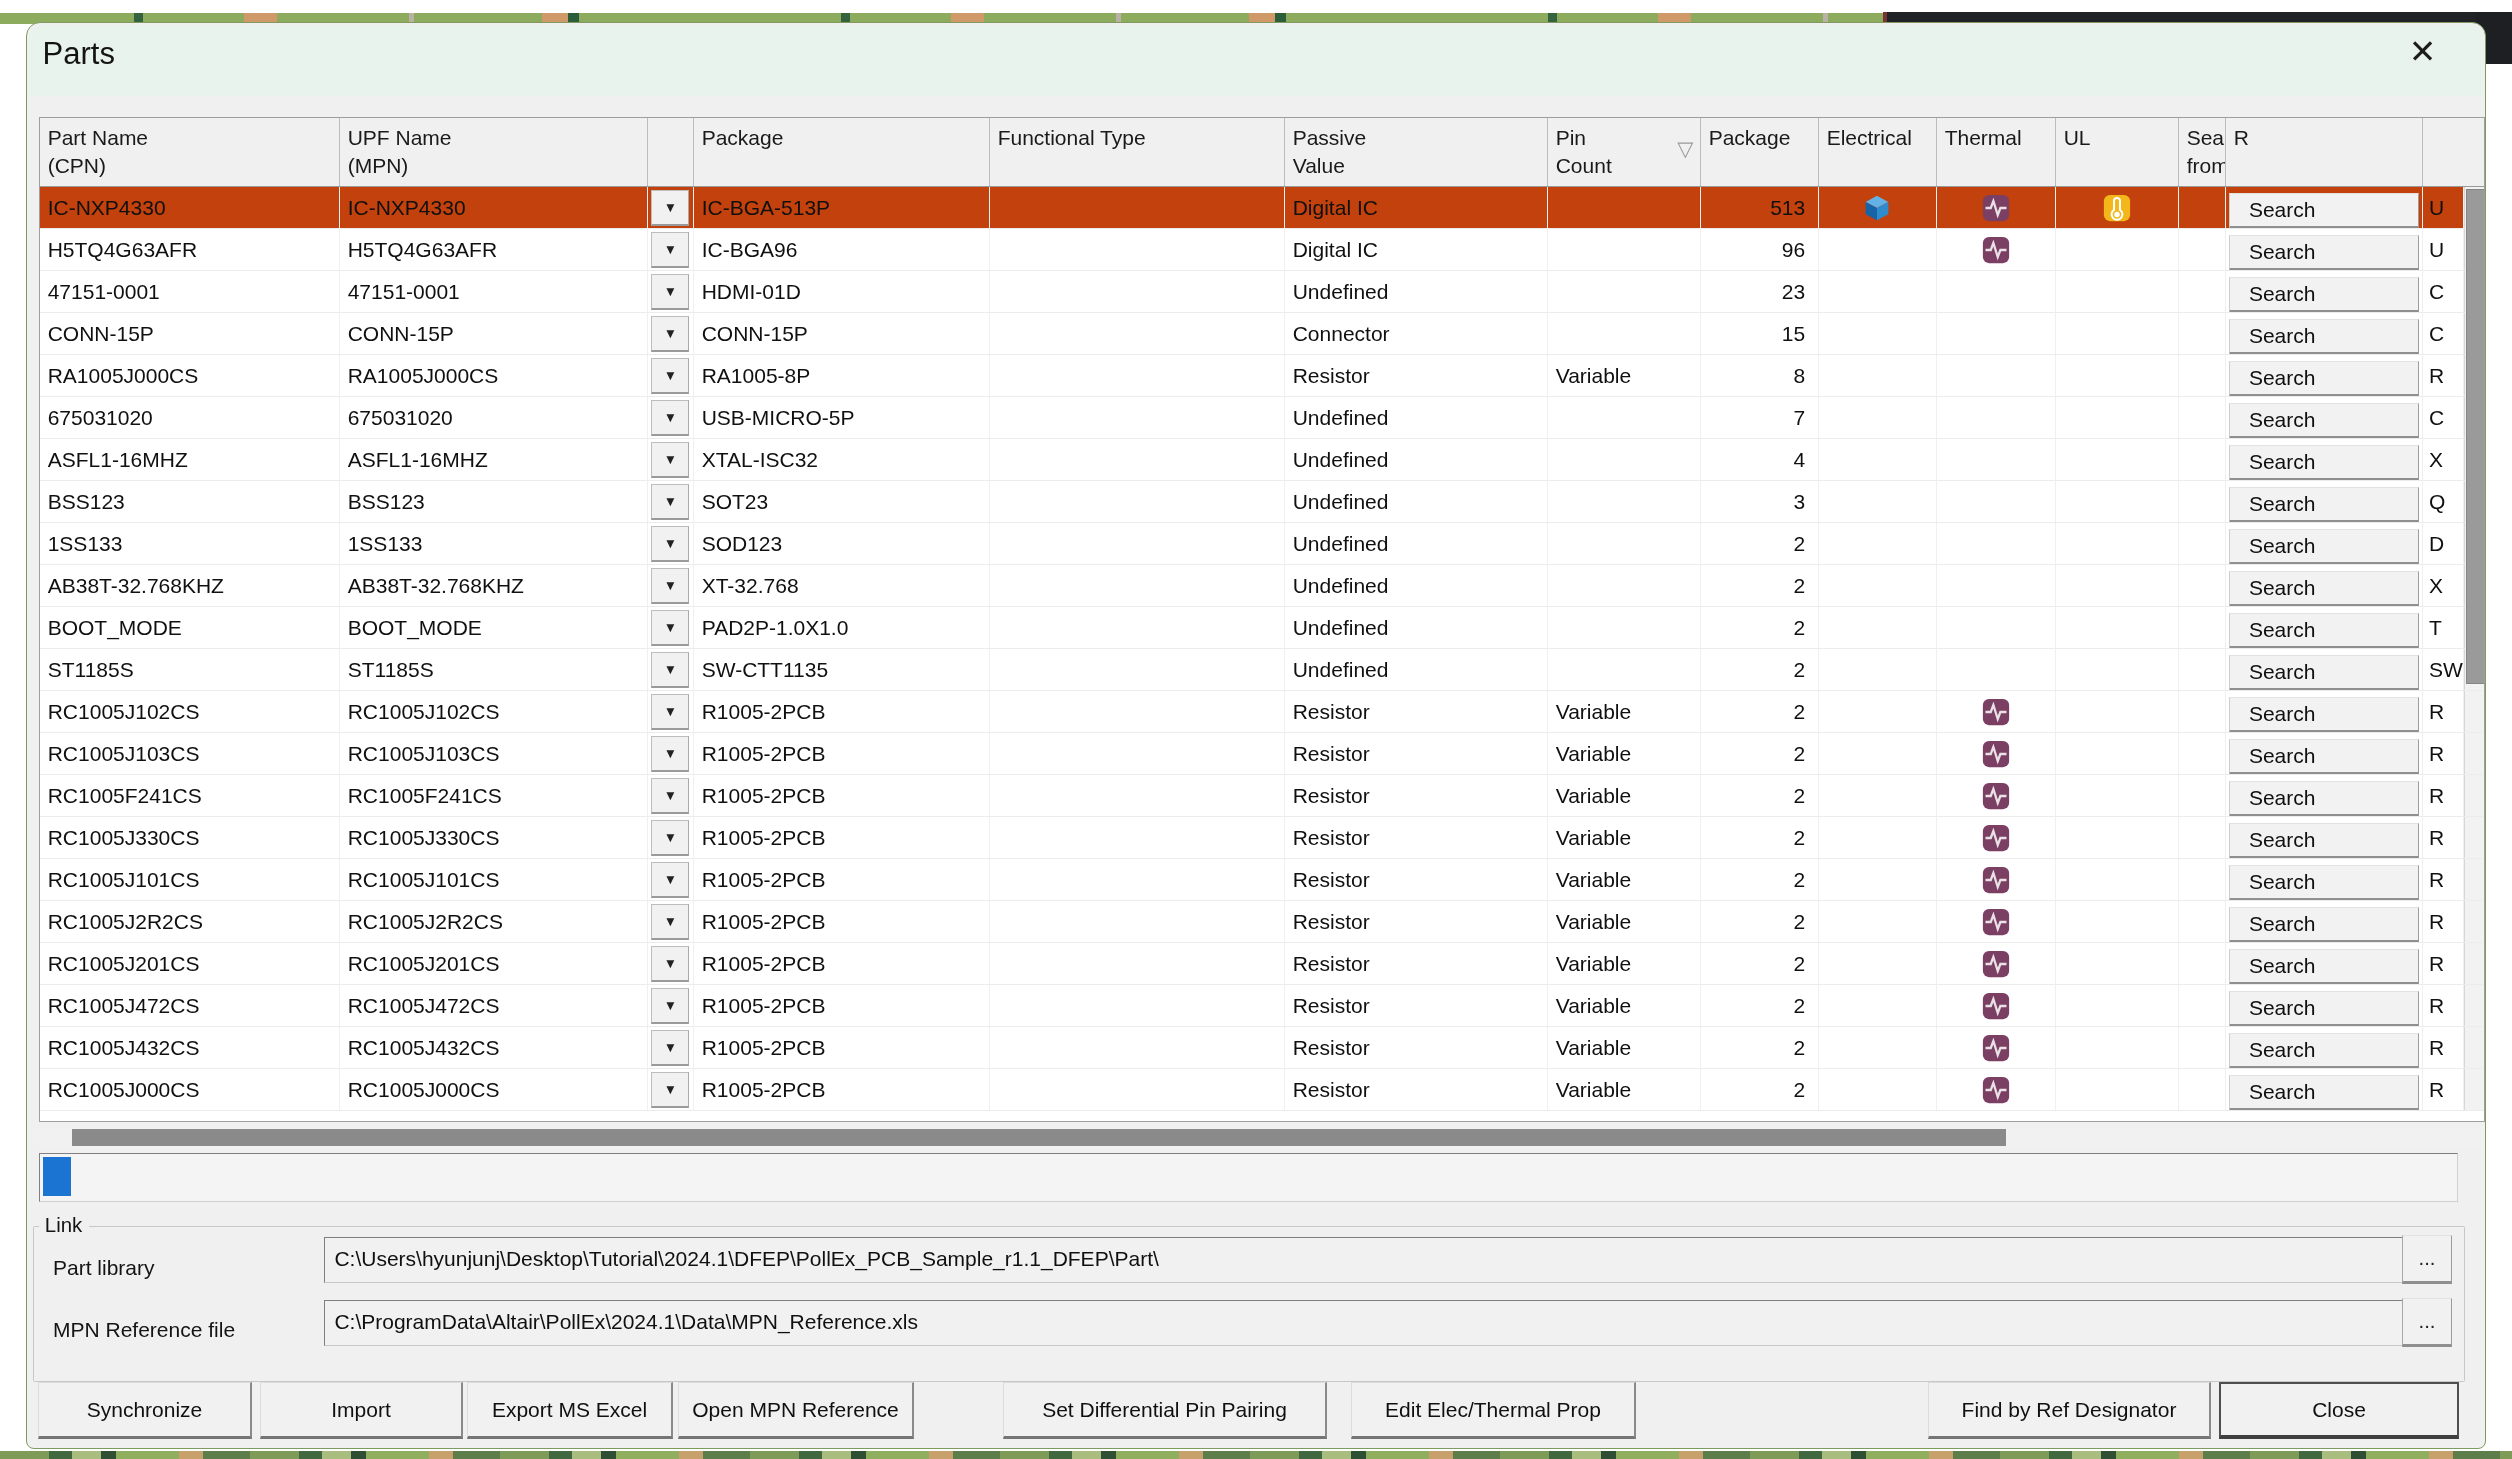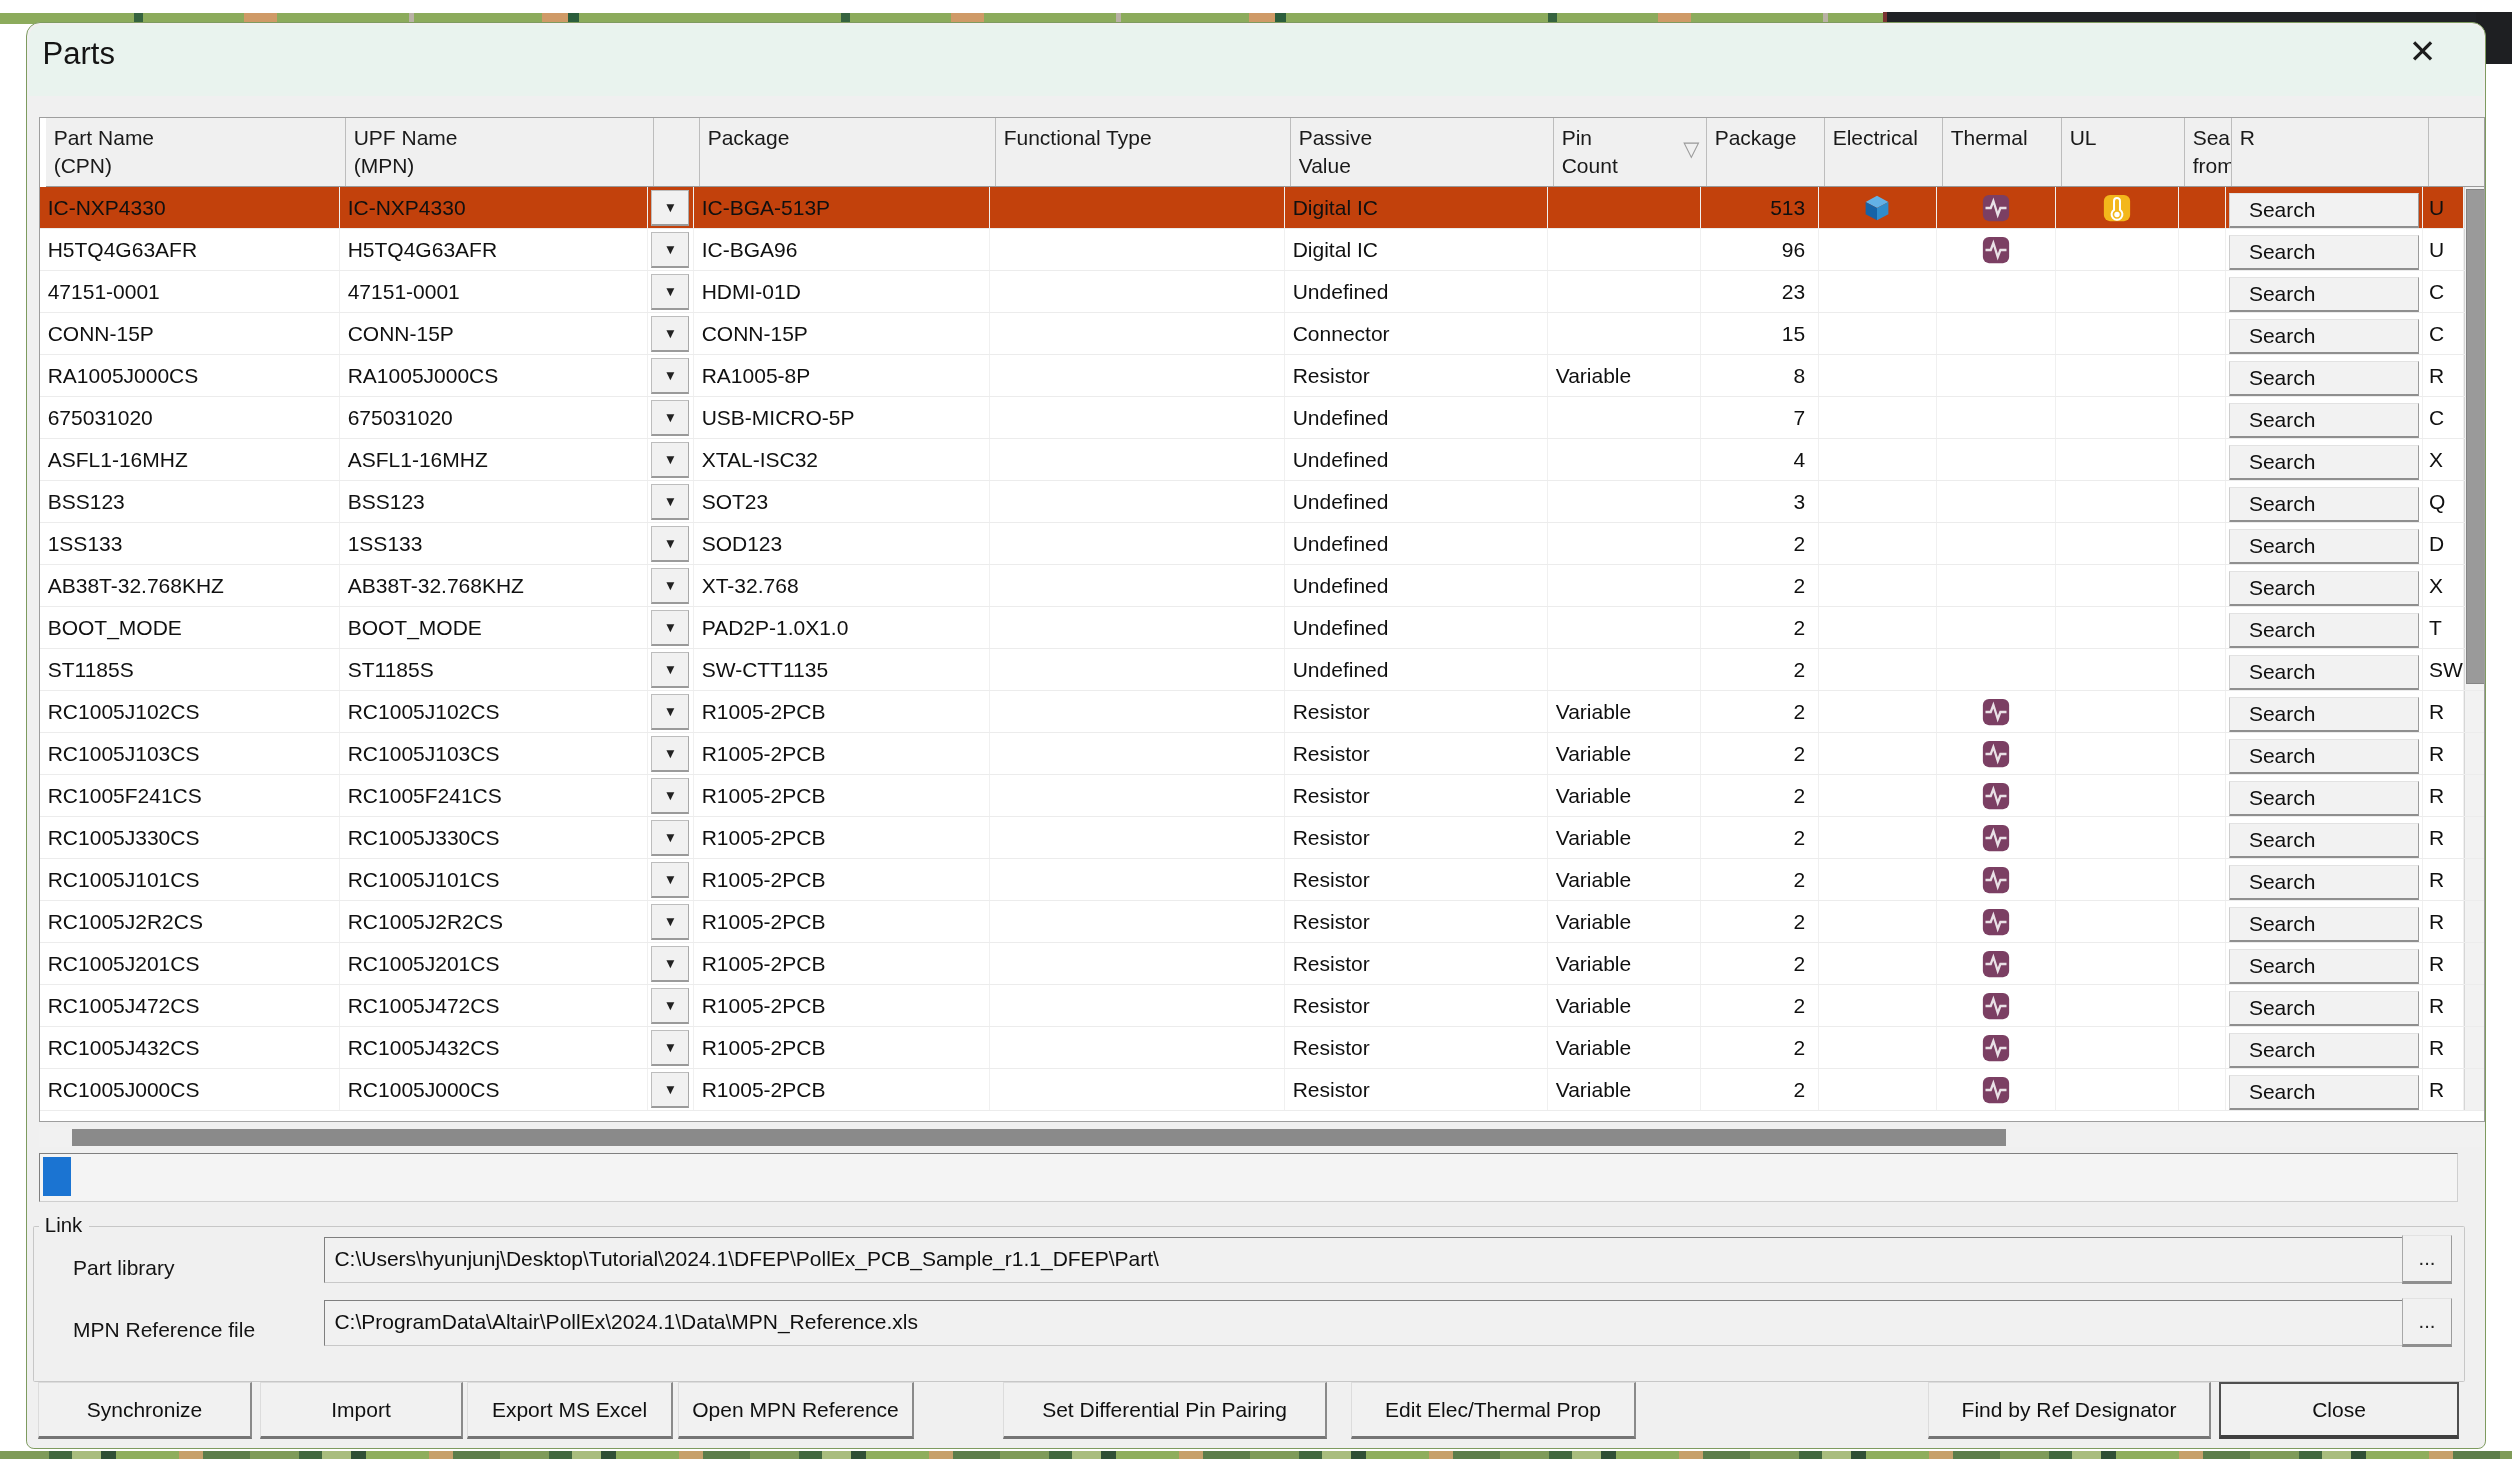--- a/index.html
+++ b/index.html
@@ -42,21 +42,21 @@
     font-size:33px;font-weight:300;color:#1c1c1c;cursor:default;
   }
   
   .table{
     position:absolute;left:11.8px;top:94px;width:2446px;height:1005px;
     background:#ffffff;border:0.8px solid #9e9e9e;box-sizing:border-box;overflow:hidden;
     --cols:300px 308px 46px 296px 295px 263px 153px 118px 118px 119px 123px 47px 197px 41px 20.4px;
   }
   .table-header{
     display:grid;grid-template-columns:var(--cols);height:69px;
-    background:#f0f0f0;border-bottom:1.6px solid #9a9a9a;box-sizing:border-box;margin-left:6px;
+    background:#f0f0f0;border-bottom:1.6px solid #9a9a9a;box-sizing:border-box;
   }
   .hcell{
     border-right:0.8px solid #bdbdbd;padding:6.3px 0 0 7.9px;font-size:21px;line-height:1.3;
     white-space:pre-line;color:#1a1a1a;position:relative;box-sizing:border-box;overflow:hidden;
   }
   .hcell:last-child{border-right:none;}
   .sort-glyph{position:absolute;right:6.3px;top:17.3px;font-size:21px;color:#9a9a9a;}
   .tbody{position:relative;}
   .trow{
     display:grid;grid-template-columns:var(--cols);height:42px;
@@ -98,21 +98,21 @@
   }
   .progress-fill{position:absolute;left:3.1px;top:3.1px;width:28px;height:39px;background:#1b74d2;}
   
   .group{
     position:absolute;left:5.5px;top:1203px;width:2432px;height:156px;
     border:1.6px solid #c7c7c7;border-radius:1.6px;box-sizing:border-box;
   }
   .group-label{
     position:absolute;left:5px;top:-12.6px;background:#f0f0f0;padding:0 6.3px;font-size:20.4px;color:#141414;
   }
-  .field-label{position:absolute;font-size:21px;color:#141414;margin-left:20px;}
+  .field-label{position:absolute;font-size:21px;color:#141414;}
   .field{
     position:absolute;height:46px;background:#f1f1f1;
     border:1.6px solid;border-color:#7f7f7f #c8c8c8 #c8c8c8 #7f7f7f;box-sizing:border-box;
     font-size:21px;line-height:42px;padding-left:9.4px;white-space:nowrap;overflow:hidden;color:#101010;margin-left:40px;
   }
   .browse-btn{
     position:absolute;width:50px;height:49px;background:#f1f1f1;color:#222;
     border:0.8px solid #a8a8a8;border-top-color:#e2e2e2;border-bottom:3.1px solid #8f8f8f;border-right:1.6px solid #9c9c9c;
     font-size:20.4px;text-align:center;line-height:35px;box-sizing:border-box;font-family:inherit;
   }

